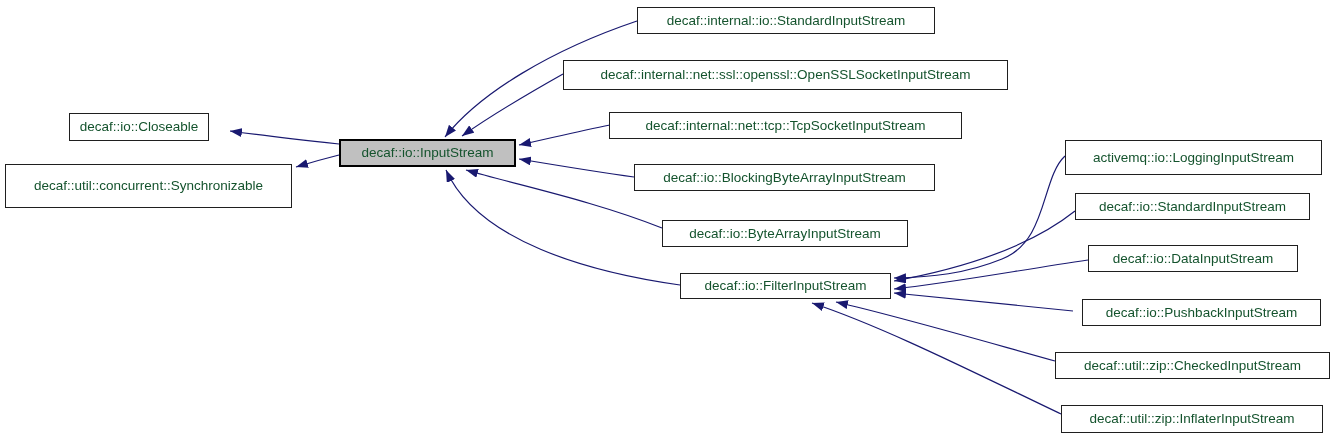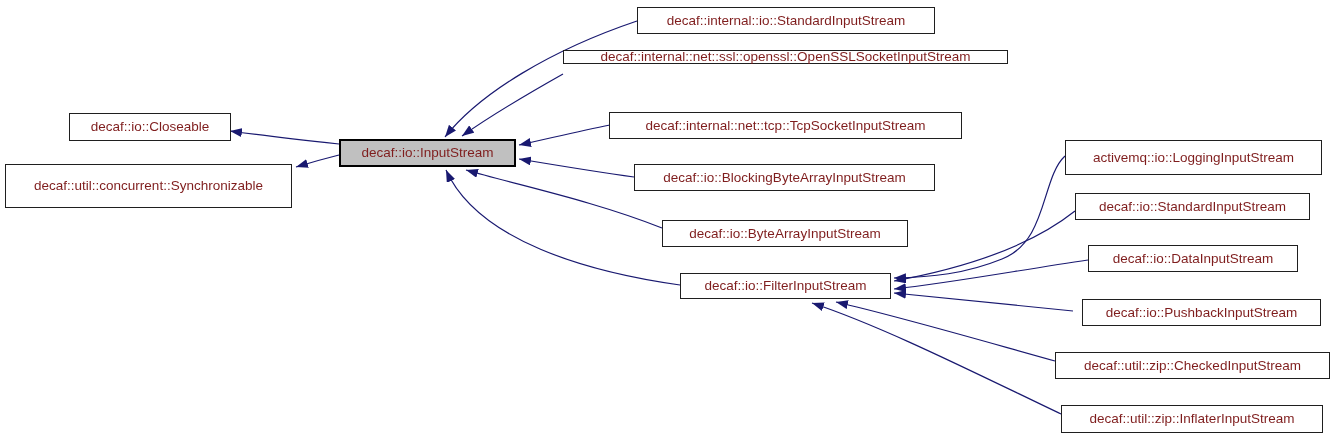--- a/index.html
+++ b/index.html
@@ -11,21 +11,21 @@
     overflow:hidden;
   }
   svg.edges{position:absolute;left:0;top:0;width:1336px;height:440px;}
   .edge{fill:none;stroke-width:1.2px;}
   .node{
     position:absolute;
     box-sizing:border-box;
     display:flex;align-items:center;justify-content:center;
     background:#ffffff;
     border:1px solid #1f1f1f;
-    color:#7f1d1d;
+    color:#14532d;
     font-size:13.5px;
     line-height:1;
     white-space:nowrap;
     cursor:pointer;
   }
   .node.selected{
     background:#c0c0c0;
     border:2px solid #000000;
     cursor:default;
   }
@@ -51,25 +51,25 @@
         <path d="M680,285 C588,272 478,241 446,170" class="edge" stroke="#191970" marker-end="url(#arrow)"></path>
         <path d="M1065,156 C1041,178 1048,241 1002,259 C965,274 932,277 894,278" class="edge" stroke="#191970" marker-end="url(#arrow)"></path>
         <path d="M1075,211 C1036,242 976,266 894,281" class="edge" stroke="#191970" marker-end="url(#arrow)"></path>
         <path d="M1088,260 C1020,270 950,283 894,289" class="edge" stroke="#191970" marker-end="url(#arrow)"></path>
         <path d="M1073,311 C1011,305 950,299 894,293" class="edge" stroke="#191970" marker-end="url(#arrow)"></path>
         <path d="M1055,361 C976,339 897,316 836,302" class="edge" stroke="#191970" marker-end="url(#arrow)"></path>
         <path d="M1061,414 C973,372 884,327 812,303" class="edge" stroke="#191970" marker-end="url(#arrow)"></path>
       </g>
   </svg>
   <div id="node-layer">
-      <div class="node" style="left: 69px; top: 113px; width: 162px; height: 28px;">decaf::io::Closeable</div>
+      <div class="node" style="left: 69px; top: 113px; width: 140px; height: 28px;">decaf::io::Closeable</div>
       <div class="node" style="left: 5px; top: 164px; width: 287px; height: 44px;">decaf::util::concurrent::Synchronizable</div>
       <div class="node selected" style="left: 339px; top: 139px; width: 177px; height: 28px;">decaf::io::InputStream</div>
       <div class="node" style="left: 637px; top: 7px; width: 298px; height: 27px;">decaf::internal::io::StandardInputStream</div>
-      <div class="node" style="left: 563px; top: 50px; width: 445px; height: 14px;">decaf::internal::net::ssl::openssl::OpenSSLSocketInputStream</div>
+      <div class="node" style="left: 563px; top: 60px; width: 445px; height: 30px;">decaf::internal::net::ssl::openssl::OpenSSLSocketInputStream</div>
       <div class="node" style="left: 609px; top: 112px; width: 353px; height: 27px;">decaf::internal::net::tcp::TcpSocketInputStream</div>
       <div class="node" style="left: 634px; top: 164px; width: 301px; height: 27px;">decaf::io::BlockingByteArrayInputStream</div>
       <div class="node" style="left: 662px; top: 220px; width: 246px; height: 27px;">decaf::io::ByteArrayInputStream</div>
       <div class="node" style="left: 680px; top: 273px; width: 211px; height: 26px;">decaf::io::FilterInputStream</div>
       <div class="node" style="left: 1065px; top: 140px; width: 257px; height: 35px;">activemq::io::LoggingInputStream</div>
       <div class="node" style="left: 1075px; top: 193px; width: 235px; height: 27px;">decaf::io::StandardInputStream</div>
       <div class="node" style="left: 1088px; top: 245px; width: 210px; height: 27px;">decaf::io::DataInputStream</div>
       <div class="node" style="left: 1073px; top: 299px; width: 239px; height: 27px; margin-left: 9px;">decaf::io::PushbackInputStream</div>
       <div class="node" style="left: 1055px; top: 352px; width: 275px; height: 27px;">decaf::util::zip::CheckedInputStream</div>
       <div class="node" style="left: 1061px; top: 405px; width: 262px; height: 28px;">decaf::util::zip::InflaterInputStream</div>

